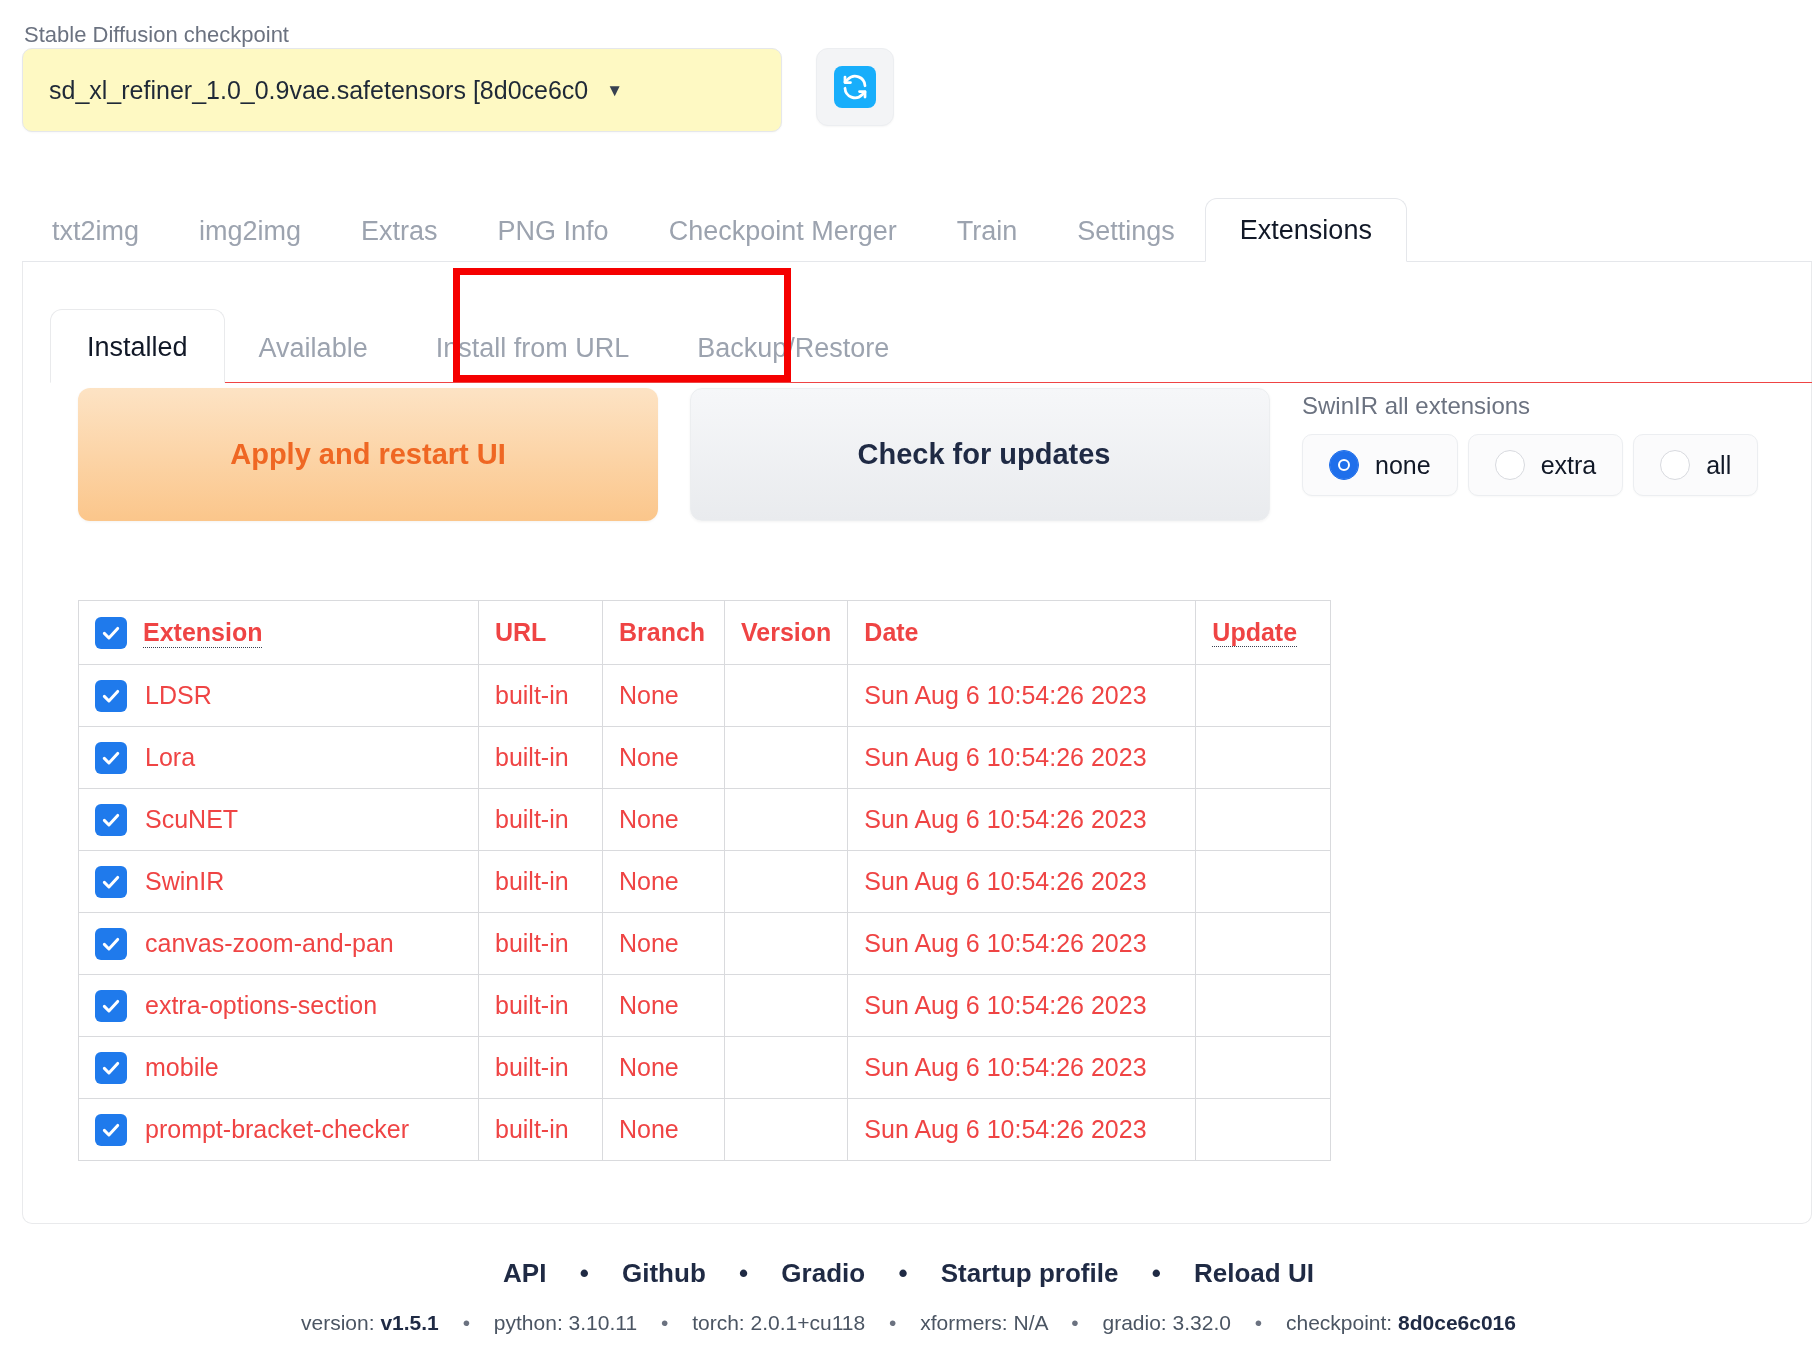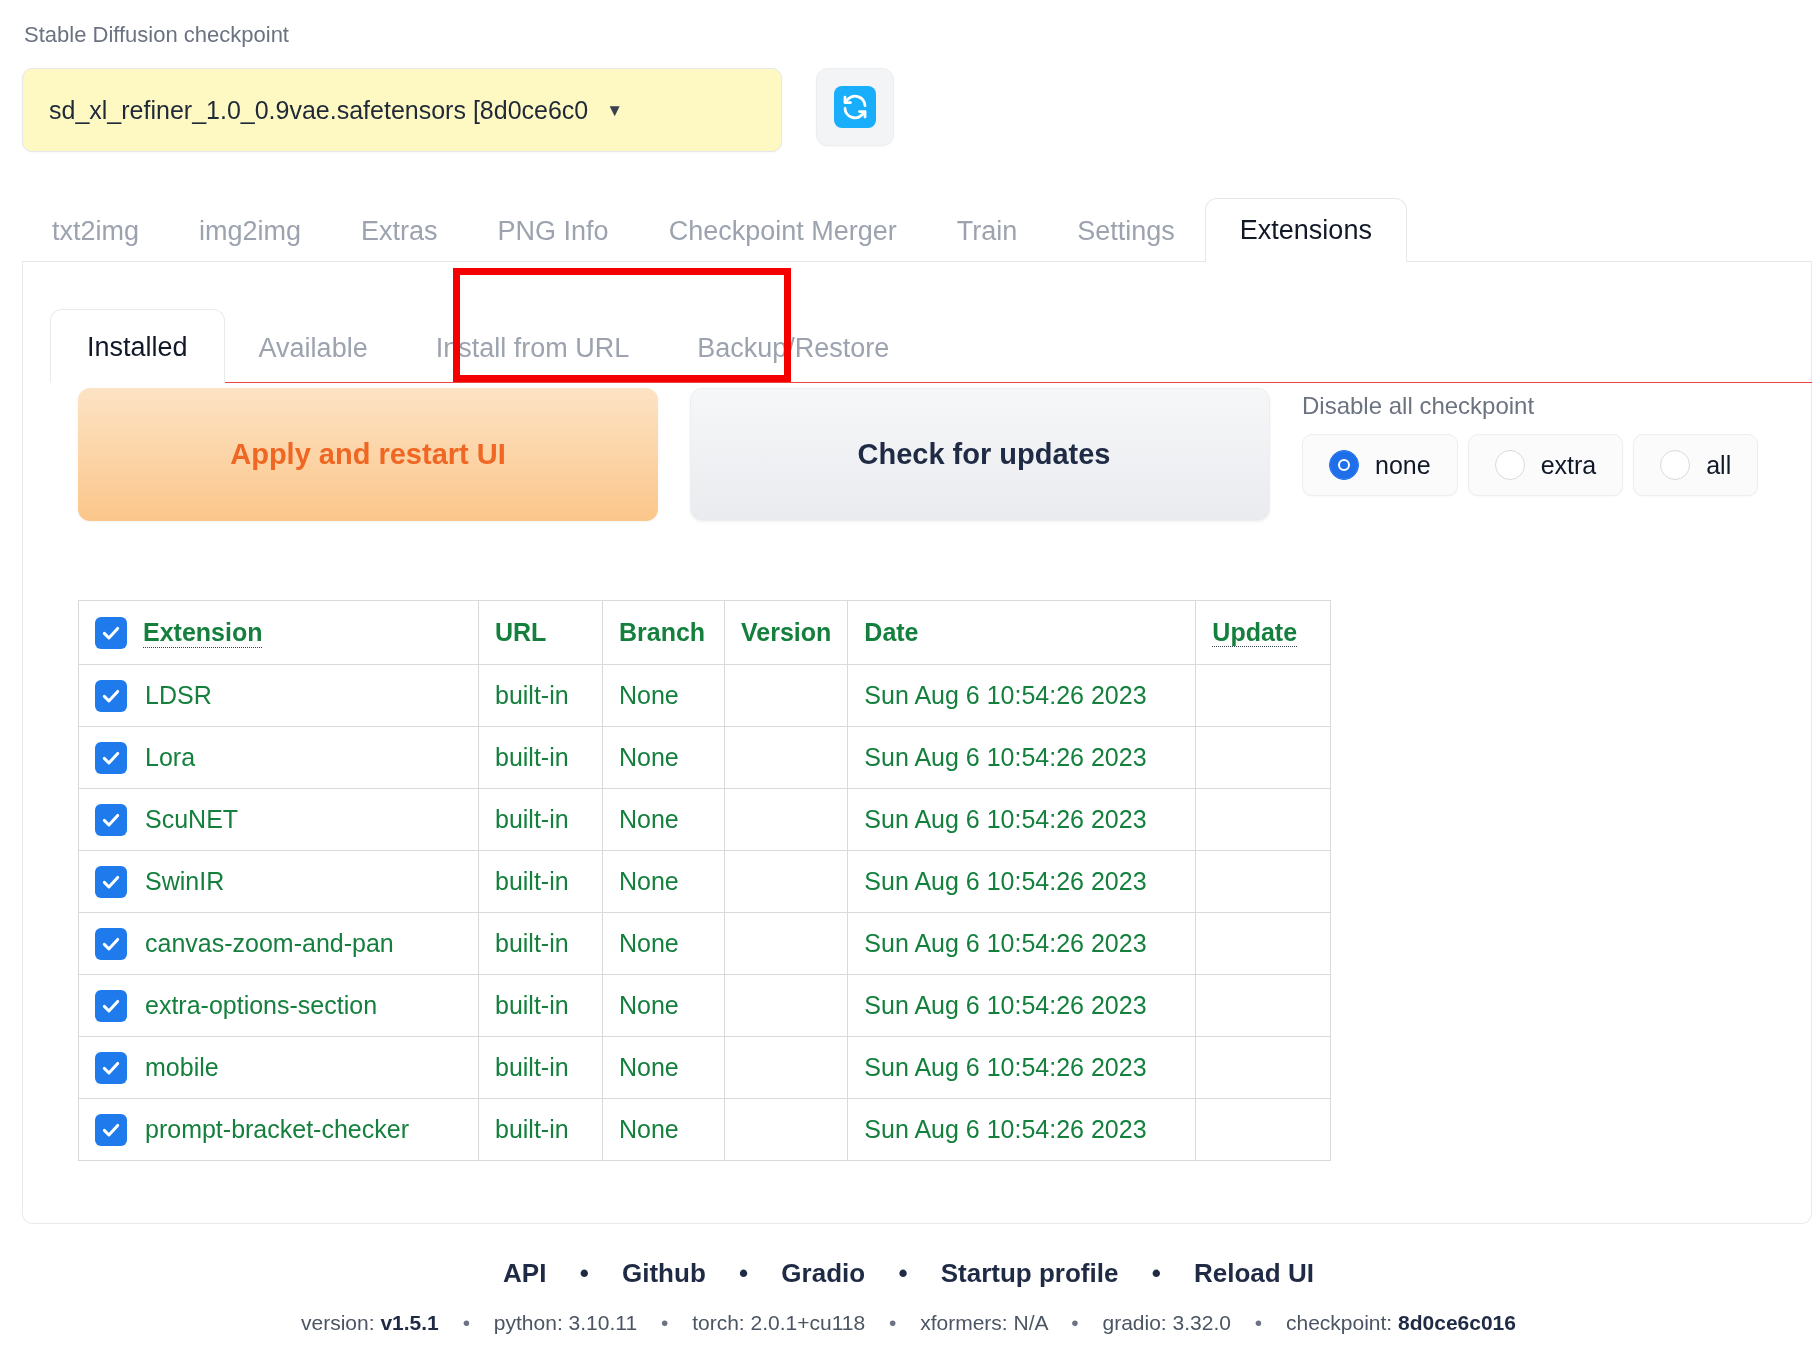--- a/index.html
+++ b/index.html
@@ -10,21 +10,21 @@
     font-family: "Liberation Sans", sans-serif;
     color: #1f2937;
     overflow: hidden;
   }
   .page { position: relative; width: 1817px; height: 1363px; background:#fff; }
 
   
   .ckpt-wrap { position:absolute; left:22px; top:22px; width:900px; }
   .ckpt-label {
     font-size: 22px; color:#6b7280; line-height:1.2;
-    padding-left: 2px; margin-bottom: 20px;
+    padding-left: 2px; margin-bottom: 0;
   }
   .ckpt-row { display:flex; align-items:flex-start; gap:34px; }
   .ckpt-box {
     width: 760px; height: 84px;
     border:1px solid #e5e7eb; border-radius:10px; background:#fef9c3;
     display:flex; align-items:center; padding: 0 26px;
     box-shadow: 0 1px 2px rgba(0,0,0,0.03);
   }
   .ckpt-value { font-size:25px; color:#1f2937; white-space:nowrap; }
   .ckpt-caret { margin-left:18px; font-size:17px; color:#374151; line-height:1; }
@@ -129,21 +129,21 @@
   .radio-text { font-size:25px; color:#111827; }
 
   
   .ext-table {
     position:absolute; left:78px; top:600px;
     border-collapse: collapse; table-layout: fixed;
     background:#fff;
   }
   .ext-table th, .ext-table td {
     border:1px solid #d9dadd; padding: 12px 16px;
-    height:62px; font-size:25px; color:#15803d;
+    height:62px; font-size:25px; color:#ef4444;
     text-align:left; vertical-align:middle; font-weight:normal;
   }
   .ext-table thead th { height:64px; font-weight:bold; }
   .col-ext { width:400px; }
   .col-url { width:124px; }
   .col-branch { width:122px; }
   .col-version { width:122px; }
   .col-date { width:348px; }
   .col-update { width:135px; }
   .th-inner { display:flex; align-items:center; gap:16px; }
@@ -213,21 +213,21 @@
     <div class="subtab">Install from URL</div>
     <div class="subtab">Backup/Restore</div>
   </div>
 
   <div class="hl-box"></div>
 
   <div class="btn-apply">Apply and restart UI</div>
   <div class="btn-check">Check for updates</div>
 
   <div class="radio-wrap">
-    <div class="radio-label">Disable all checkpoint</div>
+    <div class="radio-label">SwinIR all extensions</div>
     <div class="radio-row">
       <div class="radio-item sel">
         <span class="radio-dot"></span>
         <span class="radio-text">none</span>
       </div>
       <div class="radio-item">
         <span class="radio-dot"></span>
         <span class="radio-text">extra</span>
       </div>
       <div class="radio-item">

